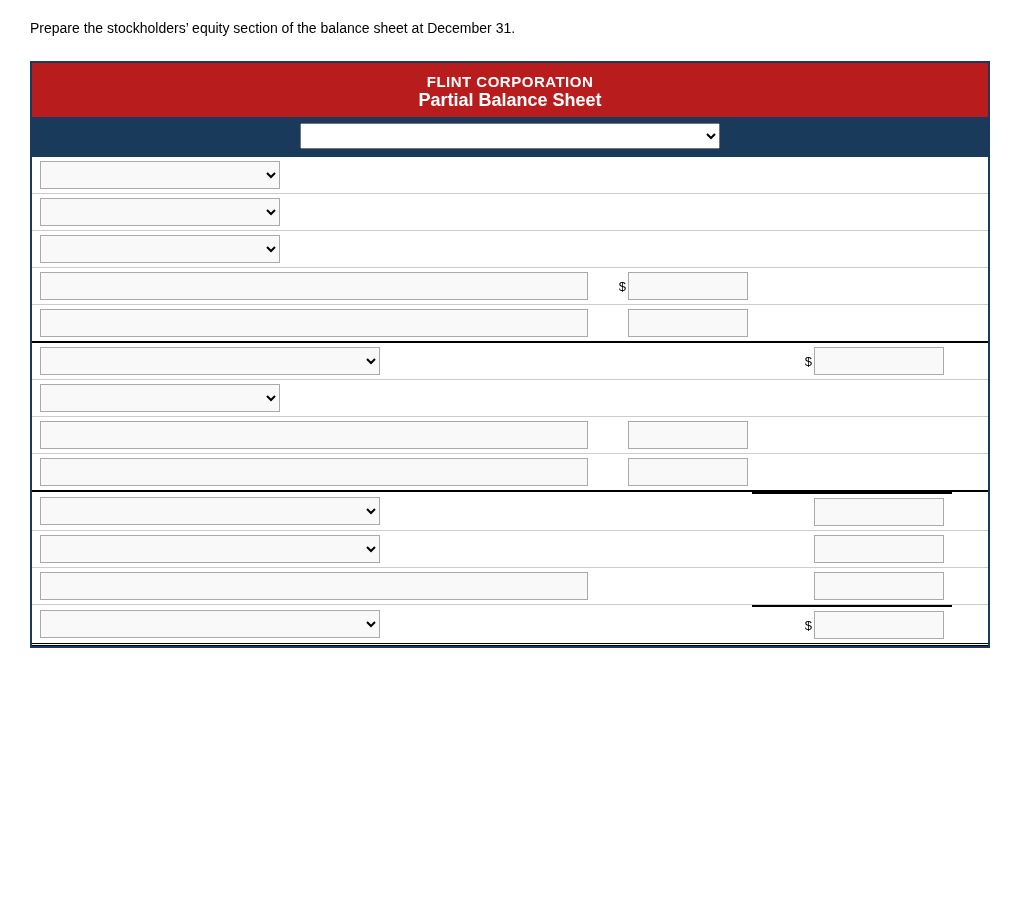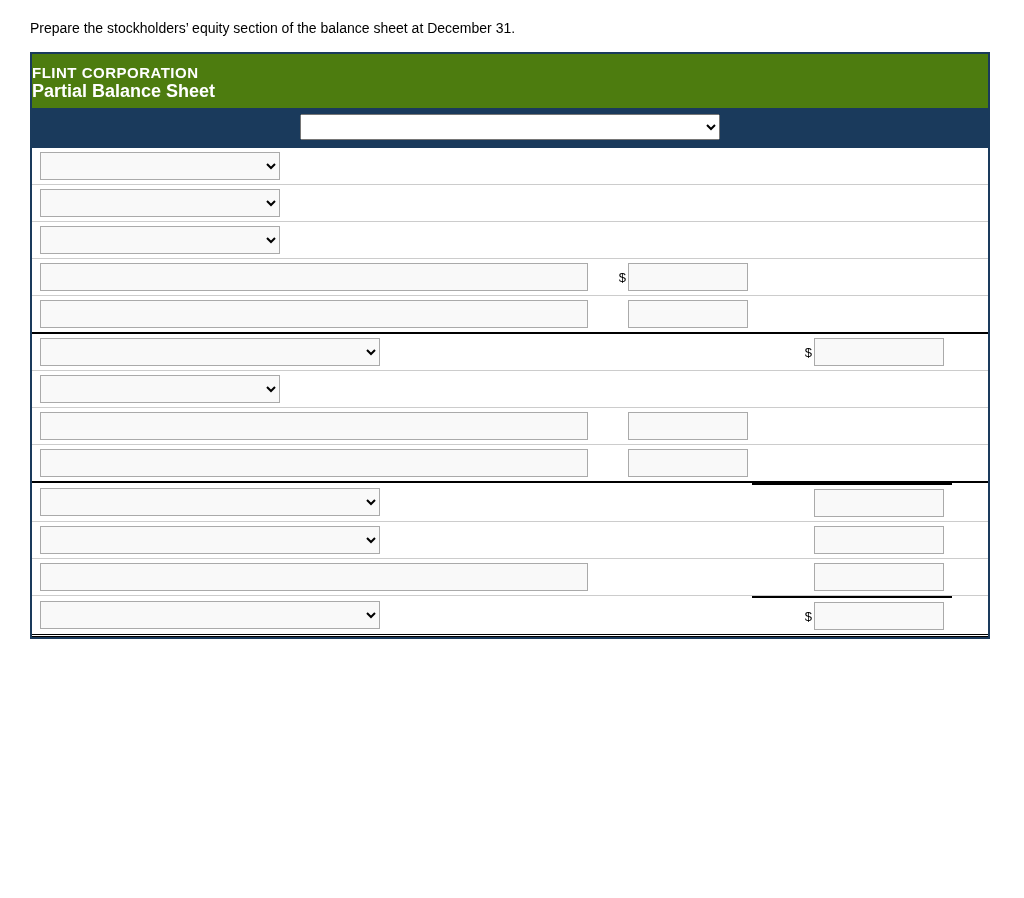--- a/index.html
+++ b/index.html
@@ -10,32 +10,33 @@
 
     body {
       font-family: Arial, sans-serif;
       font-size: 14px;
       background: #fff;
       padding: 20px 30px;
       color: #000;
     }
 
     .instructions {
-      margin-bottom: 16px;
+      margin-bottom: 25px;
       font-size: 14px;
     }
 
     .balance-sheet-container {
       border: 2px solid #1a3a5c;
       width: 960px;
     }
 
     .header {
-      background-color: #4d7c0f;
+      background-color: #b91c1c;
       color: #fff;
+      text-align: center;
       padding: 10px 0 6px 0;
     }
 
     .header .company-name {
       font-weight: bold;
       font-size: 15px;
       letter-spacing: 0.5px;
     }
 
     .header .sheet-title {

